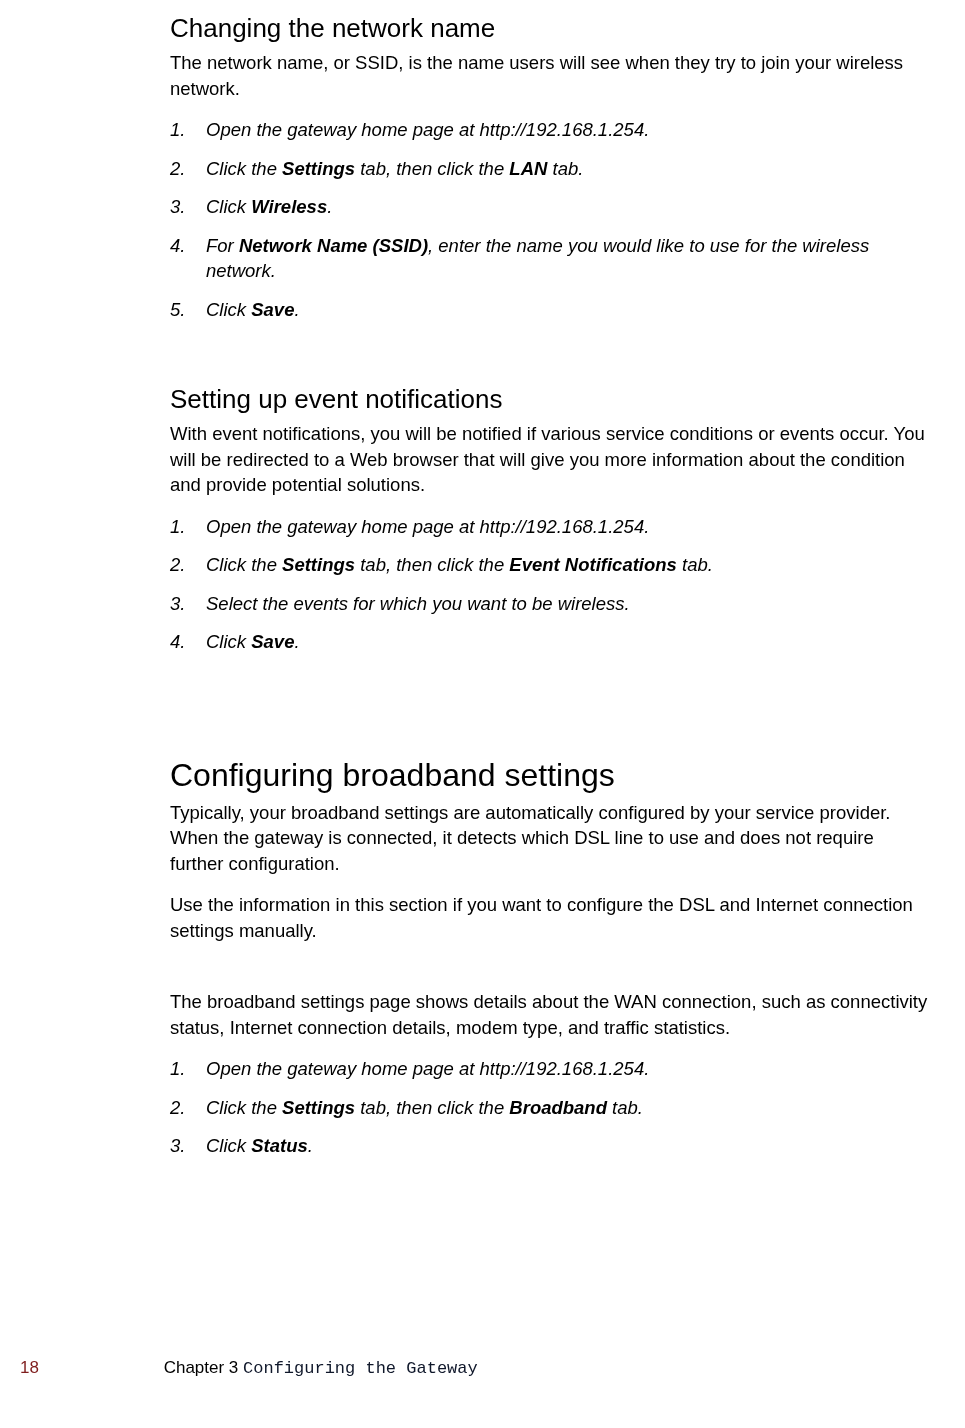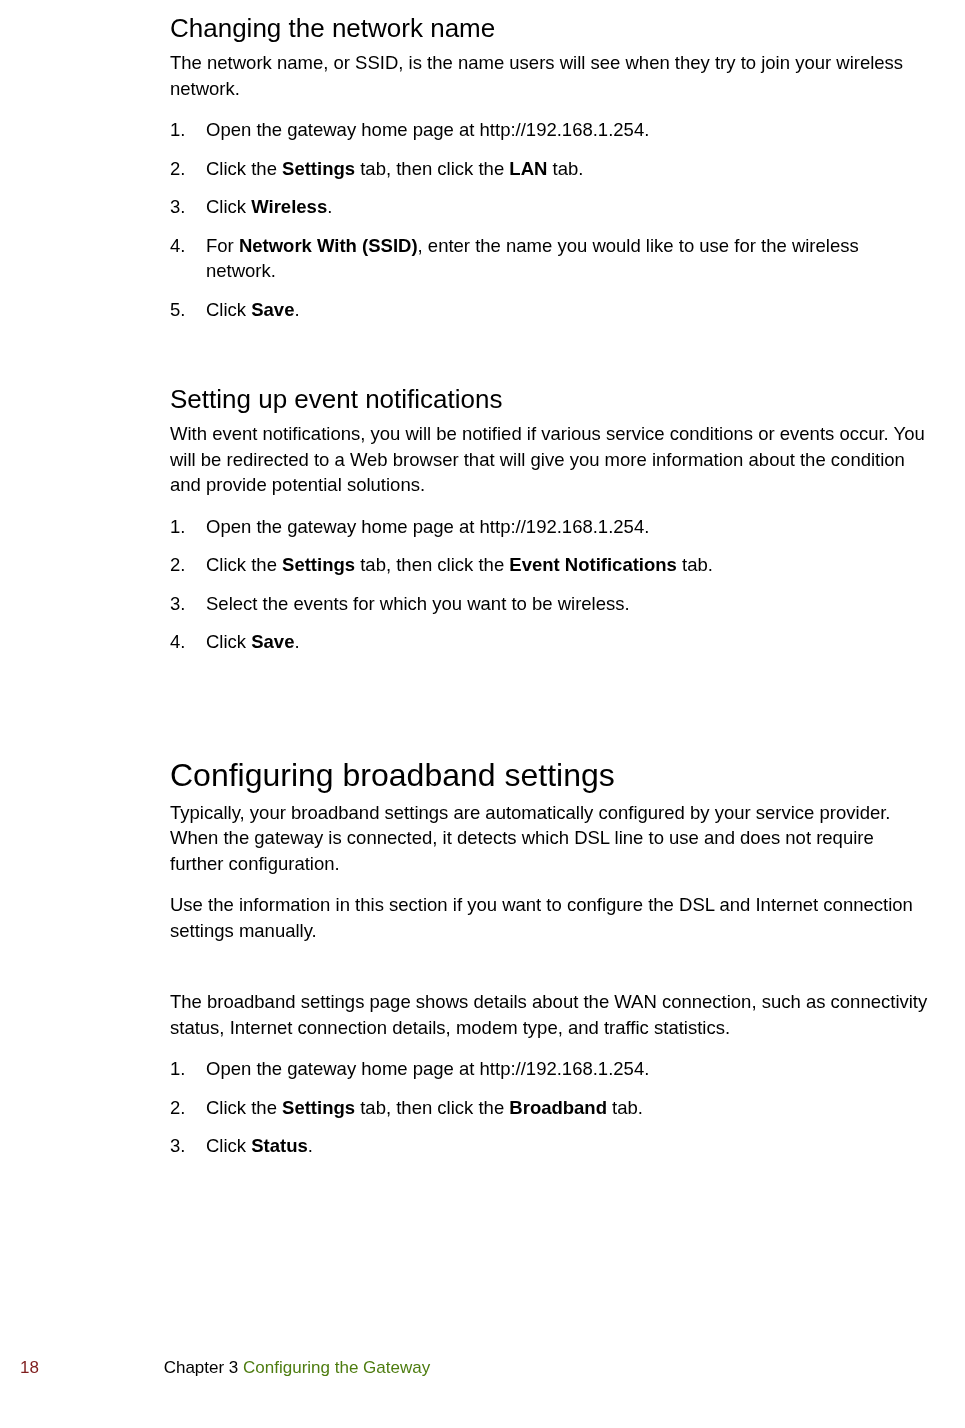--- a/index.html
+++ b/index.html
@@ -29,20 +29,21 @@
     }
     .intro {
       font-size: 18.5px;
       line-height: 1.38;
       margin-bottom: 16px;
     }
     ol {
       list-style: none;
       counter-reset: step;
       margin-bottom: 32px;
+      font-style: italic;
     }
     ol li {
       counter-increment: step;
       font-size: 18.5px;
       line-height: 1.38;
       padding-left: 36px;
       position: relative;
       margin-bottom: 13px;
     }
     ol li::before {
@@ -54,34 +55,34 @@
     .section-gap-small { height: 30px; }
     .section-gap-large { height: 70px; }
     .footer {
       position: absolute;
       bottom: 50px;
       left: 20px;
       font-size: 17px;
     }
     .page-num { color: #7f1d1d; }
     .footer-chapter { margin-left: 120px; }
-    .footer-title { color: #4d7c0f; }
+    .footer-title { color: #0f172a; font-family: Liberation Mono, monospace; }
   </style>
 </head>
 <body>
 
 <div class="content">
 
   <div class="h2">Changing the network name</div>
   <div class="intro">The network name, or SSID, is the name users will see when they try to join your wireless network.</div>
   <ol>
     <li><span>Open the gateway home page at http://192.168.1.254.</span></li>
     <li><span>Click the </span><span class="bold">Settings</span><span> tab, then click the </span><span class="bold">LAN</span><span> tab.</span></li>
     <li><span>Click </span><span class="bold">Wireless</span><span>.</span></li>
-    <li><span>For </span><span class="bold">Network With (SSID)</span><span>, enter the name you would like to use for the wireless network.</span></li>
+    <li><span>For </span><span class="bold">Network Name (SSID)</span><span>, enter the name you would like to use for the wireless network.</span></li>
     <li><span>Click </span><span class="bold">Save</span><span>.</span></li>
   </ol>
 
   <div class="section-gap-small"></div>
 
   <div class="h2">Setting up event notifications</div>
   <div class="intro">With event notifications, you will be notified if various service conditions or events occur. You will be redirected to a Web browser that will give you more information about the condition and provide potential solutions.</div>
   <ol>
     <li><span>Open the gateway home page at http://192.168.1.254.</span></li>
     <li><span>Click the </span><span class="bold">Settings</span><span> tab, then click the </span><span class="bold">Event Notifications</span><span> tab.</span></li>

